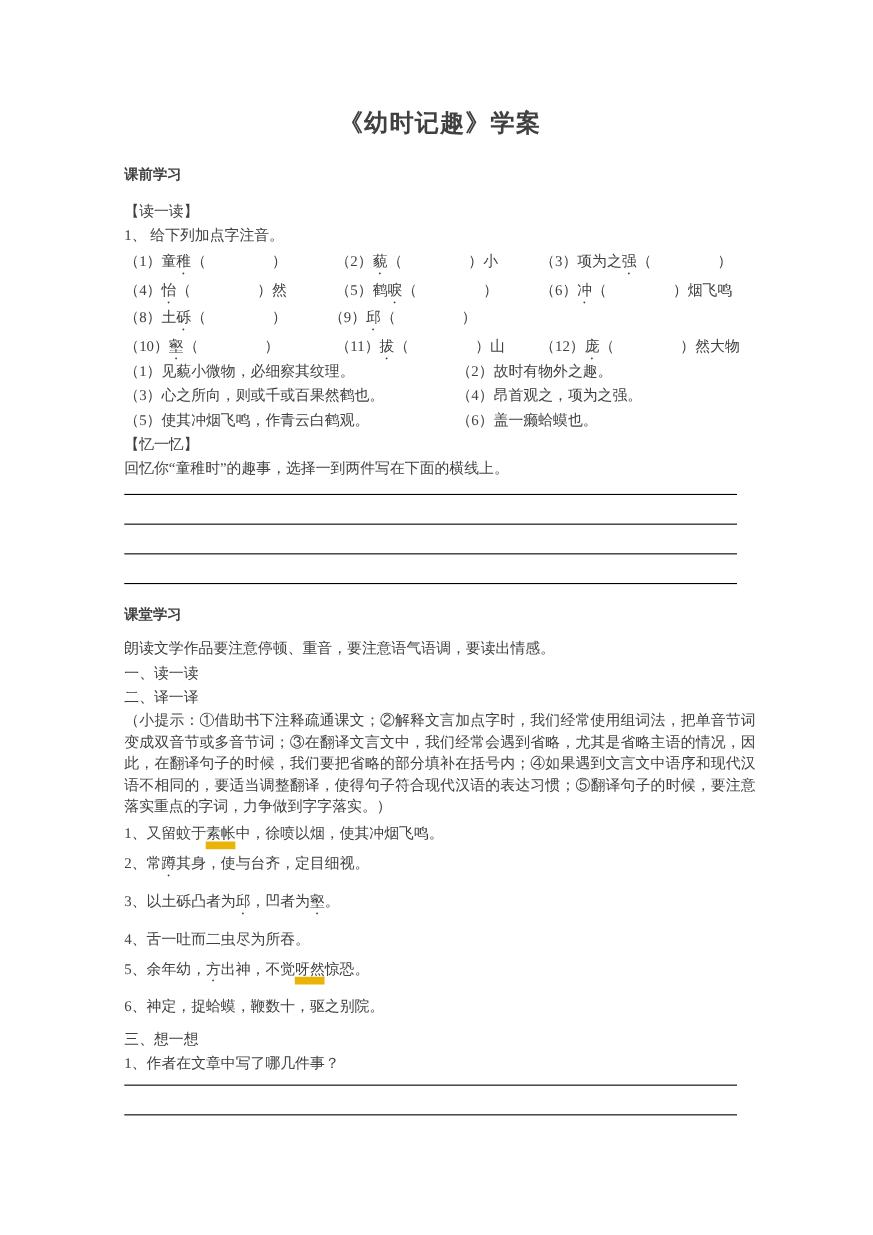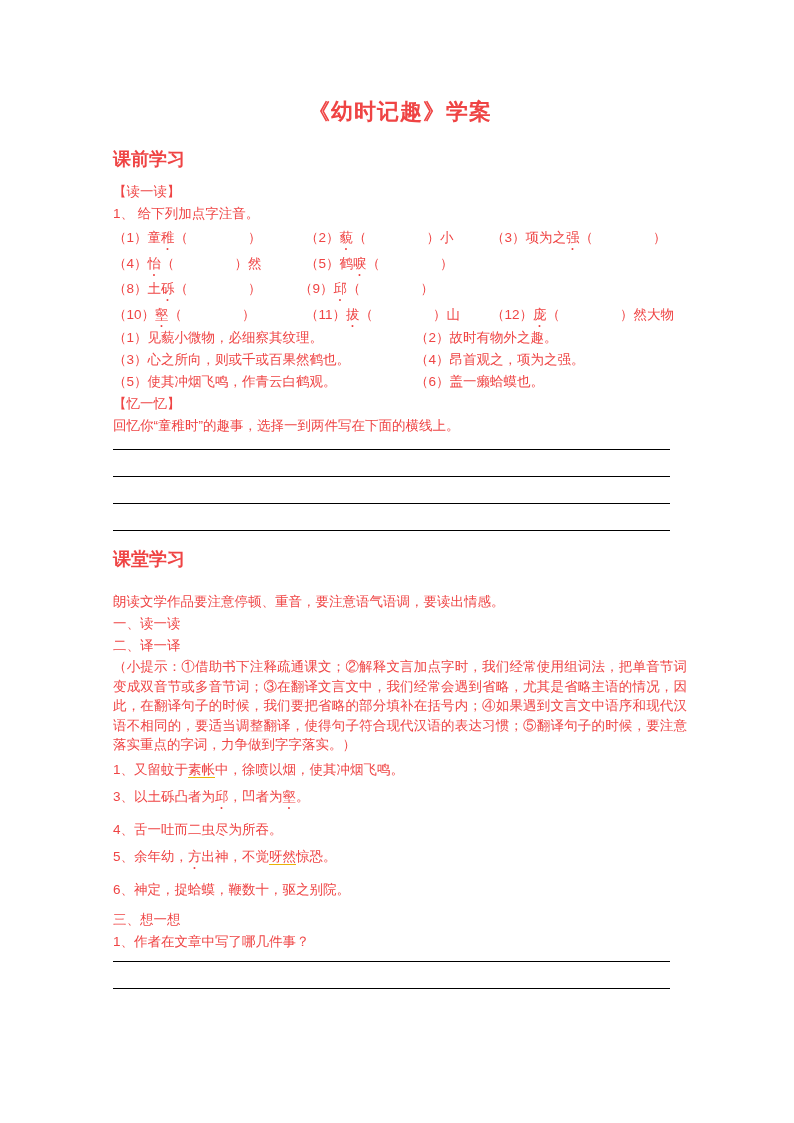--- a/index.html
+++ b/index.html
@@ -1,42 +1,42 @@
 <!DOCTYPE html>
 <html><head>
 <meta charset="utf-8">
 <style>
   html,body { margin:0; padding:0; background:#888; }
   .page {
     position: relative;
     width: 794px; height: 1123px;
     margin: 0 auto;
     background: #ffffff;
-    font-family: Liberation Sans, sans-serif;
-    color: #ef4444;
+    font-family: Liberation Serif, serif;
+    color: #404040;
     font-size: 13.5px;
     box-sizing: border-box;
     padding: 99px 107px 0 113px;
     overflow: hidden;
   }
   .doc-title {
     margin: 0 0 22px 0;
     font-size: 22px;
     line-height: 26px;
     font-weight: bold;
     text-align: center;
     letter-spacing: 1px;
   }
   .sec-heading {
     margin: 0 0 10px 0;
-    font-size: 18px;
+    font-size: 13px;
     line-height: 24px;
     font-weight: bold;
   }
-  .sec-heading.second { margin-top: 16px; margin-bottom: 20px; }
+  .sec-heading.second { margin-top: 16px; margin-bottom: 8px; }
   p.line { margin: 0; line-height: 22px; }
   p.line.gap-top { margin-top: 3px; }
 
   
   .prow { display: flex; height: 25.5px; line-height: 25.5px; }
   .prow .c1 { width: 192px; }
   .prow .c2 { width: 186px; }
   .prow .c3 { flex: 1; }
 
   
@@ -48,21 +48,21 @@
   .blank { display: inline-block; width: 60px; }
 
   
   .em-dot {
     -webkit-text-emphasis: filled dot;
     -webkit-text-emphasis-position: under right;
     text-emphasis: filled dot;
     text-emphasis-position: under right;
   }
   
-  .em-u { border-bottom: 1px solid #eab308; }
+  .em-u { border-bottom: 7px solid #eab308; }
 
   
   .hint { margin: 0 0 8px 0; line-height: 19.5px; text-align: justify; }
 
   
   .sent { margin: 0 0 12px 0; line-height: 14px; }
 
   
   .wlines { width: 557px; }
   .wline { height: 26px; border-bottom: 1.5px solid #000; }
@@ -82,20 +82,21 @@
   <p class="line">1、 给下列加点字注音。</p>
 
   <div class="prow">
     <div class="c1"><span>（1）童</span><span class="em-dot">稚</span><span>（</span><span class="blank"></span><span>）</span></div>
     <div class="c2"><span>（2）</span><span class="em-dot">藐</span><span>（</span><span class="blank"></span><span>）小</span></div>
     <div class="c3"><span>（3）项为之</span><span class="em-dot">强</span><span>（</span><span class="blank"></span><span>）</span></div>
   </div>
   <div class="prow">
     <div class="c1"><span>（4）</span><span class="em-dot">怡</span><span>（</span><span class="blank"></span><span>）然</span></div>
     <div class="c2"><span>（5）鹤</span><span class="em-dot">唳</span><span>（</span><span class="blank"></span><span>）</span></div>
+    <div class="c3"><span>（6）</span><span class="em-dot">冲</span><span>（</span><span class="blank"></span><span>）烟飞鸣</span></div>
   </div>
   <div class="prow">
     <div class="c2"><span>（8）土</span><span class="em-dot">砾</span><span>（</span><span class="blank"></span><span>）</span></div>
     <div class="c3"><span>（9）</span><span class="em-dot">邱</span><span>（</span><span class="blank"></span><span>）</span></div>
   </div>
   <div class="prow">
     <div class="c1"><span>（10）</span><span class="em-dot">壑</span><span>（</span><span class="blank"></span><span>）</span></div>
     <div class="c2"><span>（11）</span><span class="em-dot">拔</span><span>（</span><span class="blank"></span><span>）山</span></div>
     <div class="c3"><span>（12）</span><span class="em-dot">庞</span><span>（</span><span class="blank"></span><span>）然大物</span></div>
   </div>
@@ -126,20 +127,21 @@
 
   <h2 class="sec-heading second">课堂学习</h2>
 
   <p class="line">朗读文学作品要注意停顿、重音，要注意语气语调，要读出情感。</p>
   <p class="line">一、读一读</p>
   <p class="line">二、译一译</p>
 
   <p class="hint">（小提示：①借助书下注释疏通课文；②解释文言加点字时，我们经常使用组词法，把单音节词变成双音节或多音节词；③在翻译文言文中，我们经常会遇到省略，尤其是省略主语的情况，因此，在翻译句子的时候，我们要把省略的部分填补在括号内；④如果遇到文言文中语序和现代汉语不相同的，要适当调整翻译，使得句子符合现代汉语的表达习惯；⑤翻译句子的时候，要注意落实重点的字词，力争做到字字落实。）</p>
 
   <p class="sent"><span>1、又留蚊于</span><span class="em-u">素帐</span><span>中，徐喷以烟，使其冲烟飞鸣。</span></p>
+  <p class="sent"><span>2、常</span><span class="em-dot">蹲</span><span>其身，使与台齐，定目细视。</span></p>
   <p class="sent"><span>3、以土砾凸者为</span><span class="em-dot">邱</span><span>，凹者为</span><span class="em-dot">壑</span><span>。</span></p>
   <p class="sent"><span>4、舌一吐而二虫尽为所吞。</span></p>
   <p class="sent"><span>5、余年幼，</span><span class="em-dot">方</span><span>出神，不觉</span><span class="em-u">呀然</span><span>惊恐。</span></p>
   <p class="sent"><span>6、神定，捉蛤蟆，鞭数十，驱之别院。</span></p>
 
   <p class="line">三、想一想</p>
   <p class="line">1、作者在文章中写了哪几件事？</p>
 
   <div class="wlines bottom">
       <div class="wline"></div>

